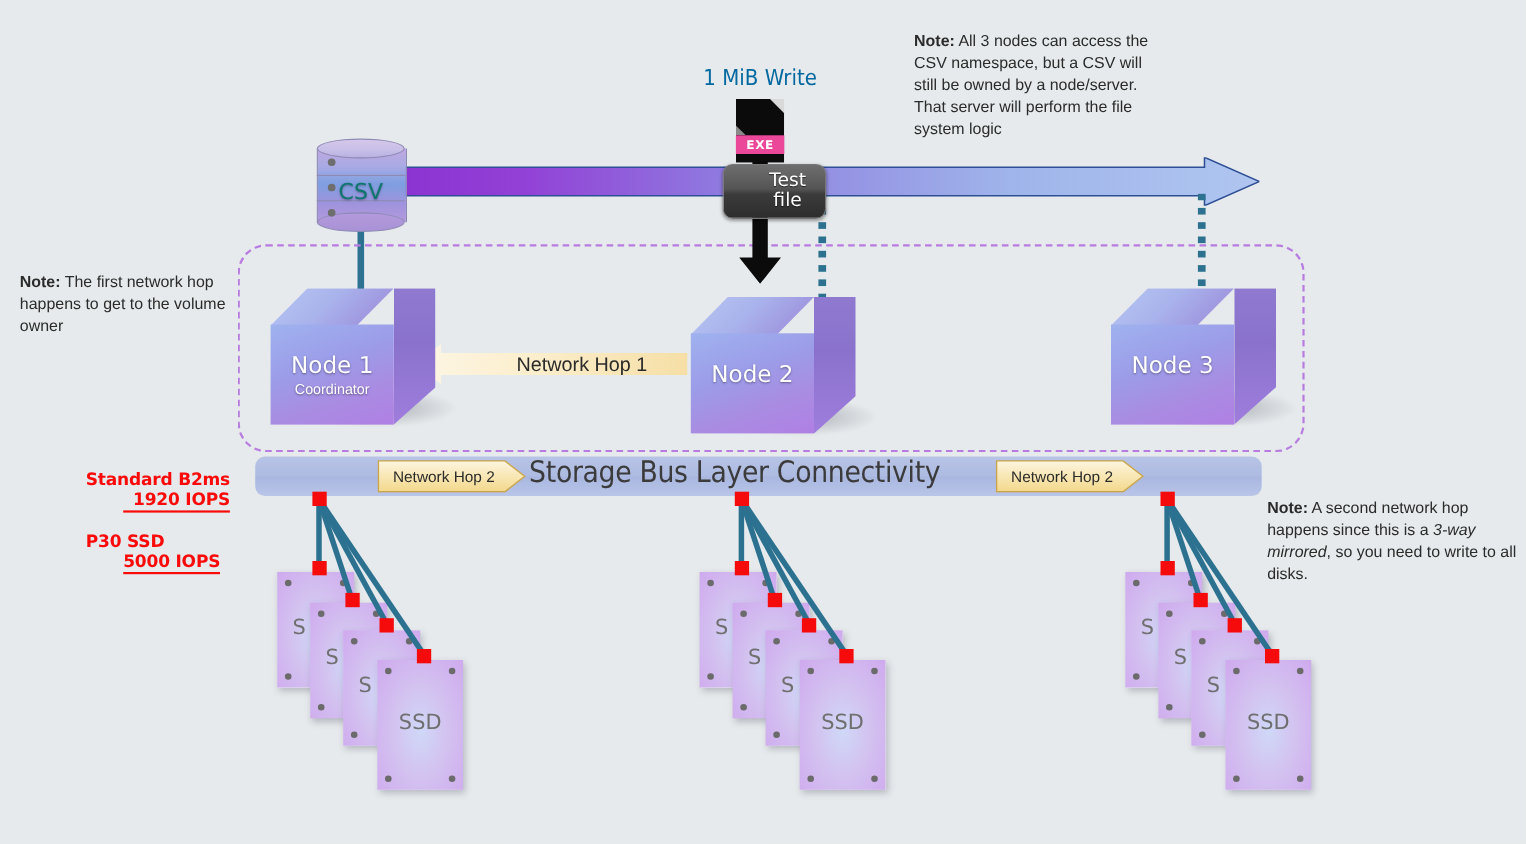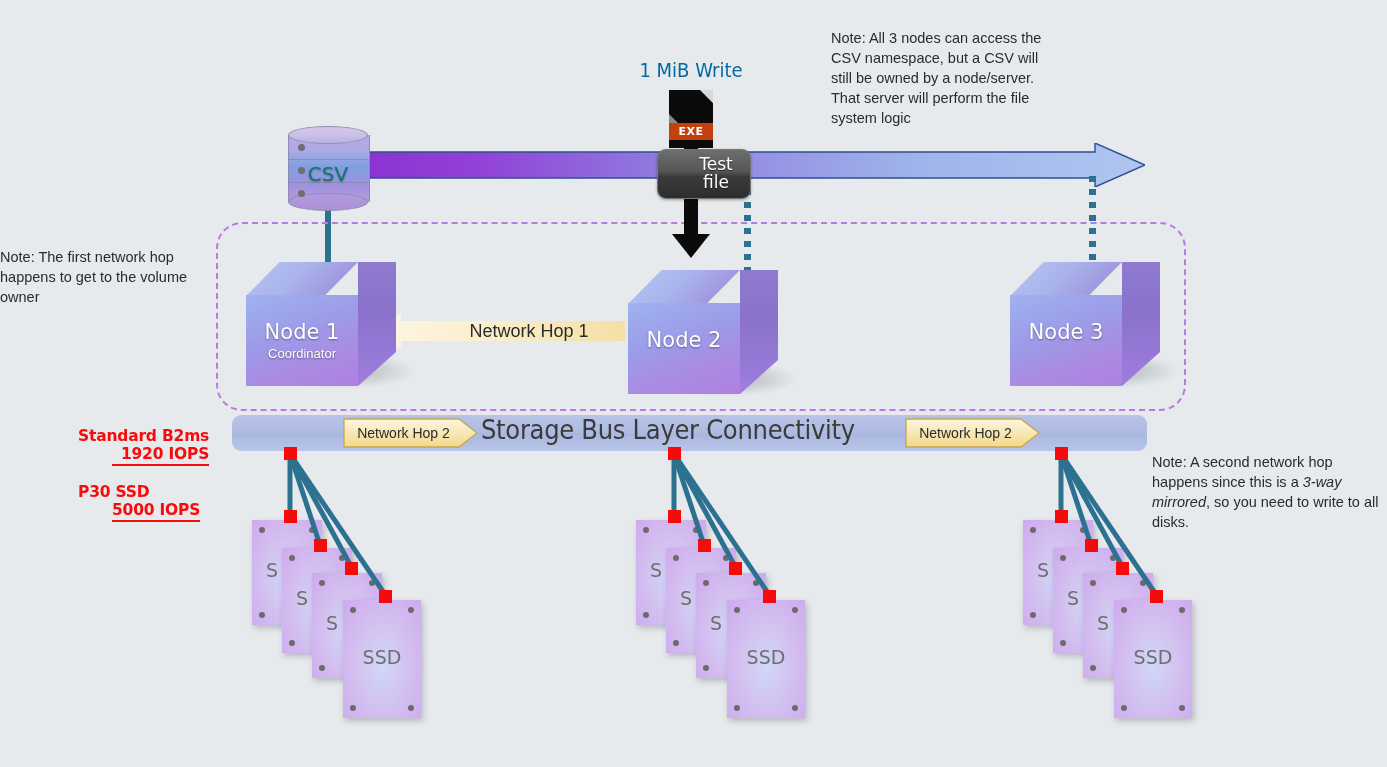--- a/index.html
+++ b/index.html
@@ -16,21 +16,21 @@
   .abs { position: absolute; }
 
   
   .note {
     position: absolute;
     font-family: "Liberation Sans", "DejaVu Sans", sans-serif;
     font-size: 14.5px;
     line-height: 1.38;
     color: #2b2b2b;
   }
-  .note b { font-weight: normal; }
+  .note b { font-weight: bold; }
   .note i { font-style: italic; }
 
   
   .redblock {
     position: absolute;
     color: #fb0a0a;
     font-family: "DejaVu Sans", sans-serif;
     font-weight: bold;
     font-size: 15.5px;
     letter-spacing: -0.2px;
@@ -88,21 +88,21 @@
     background:#0b0b0b;
     clip-path: polygon(0 0, 72% 0, 100% 22%, 100% 100%, 0 100%);
   }
   .exe .fold {
     position:absolute; right:0; top:0; width:13px; height:13px;
     background:#d9d9d9;
     clip-path: polygon(0 0, 100% 100%, 100% 0);
   }
   .exe .band {
     position:absolute; left:0; right:0; bottom:8px; height:17px;
-    background:#c2410c; color:#fff;
+    background:#ec4899; color:#fff;
     font-size:11px; font-weight:bold; letter-spacing:.5px;
     display:flex; align-items:center; justify-content:center;
     font-family:"DejaVu Sans", sans-serif;
   }
   .exe .corner {
     position:absolute; left:0; bottom:25px; width:9px; height:9px;
     background:#8a8a8a;
     clip-path: polygon(0 100%, 100% 100%, 0 0);
   }
 
@@ -221,21 +221,21 @@
 </style>
 </head>
 <body style="background: rgb(230, 234, 236);">
 
 <div id="stage">
 
   <div class="note" style="left:831px; top:28px; width:232px;">
     <b>Note:</b><span> All 3 nodes can access the CSV namespace, but a CSV will still be owned by a node/server. That server will perform the file system logic</span>
   </div>
 
-  <div class="note" style="left:0; top:247px; width:200px;">
+  <div class="note" style="left:18px; top:247px; width:200px;">
     <b>Note:</b><span> The first network hop happens to get to the volume owner</span>
   </div>
 
   <div class="note" style="left:1152px; top:452px; width:228px;">
     <b>Note:</b><span> A second network hop happens since this is a </span><i>3-way mirrored</i><span>, so you need to write to all disks.</span>
   </div>
 
   <div class="redblock" style="left:78px; top:427px;">
     <span class="l1">Standard B2ms</span>
     <span class="l2">1920 IOPS</span>

